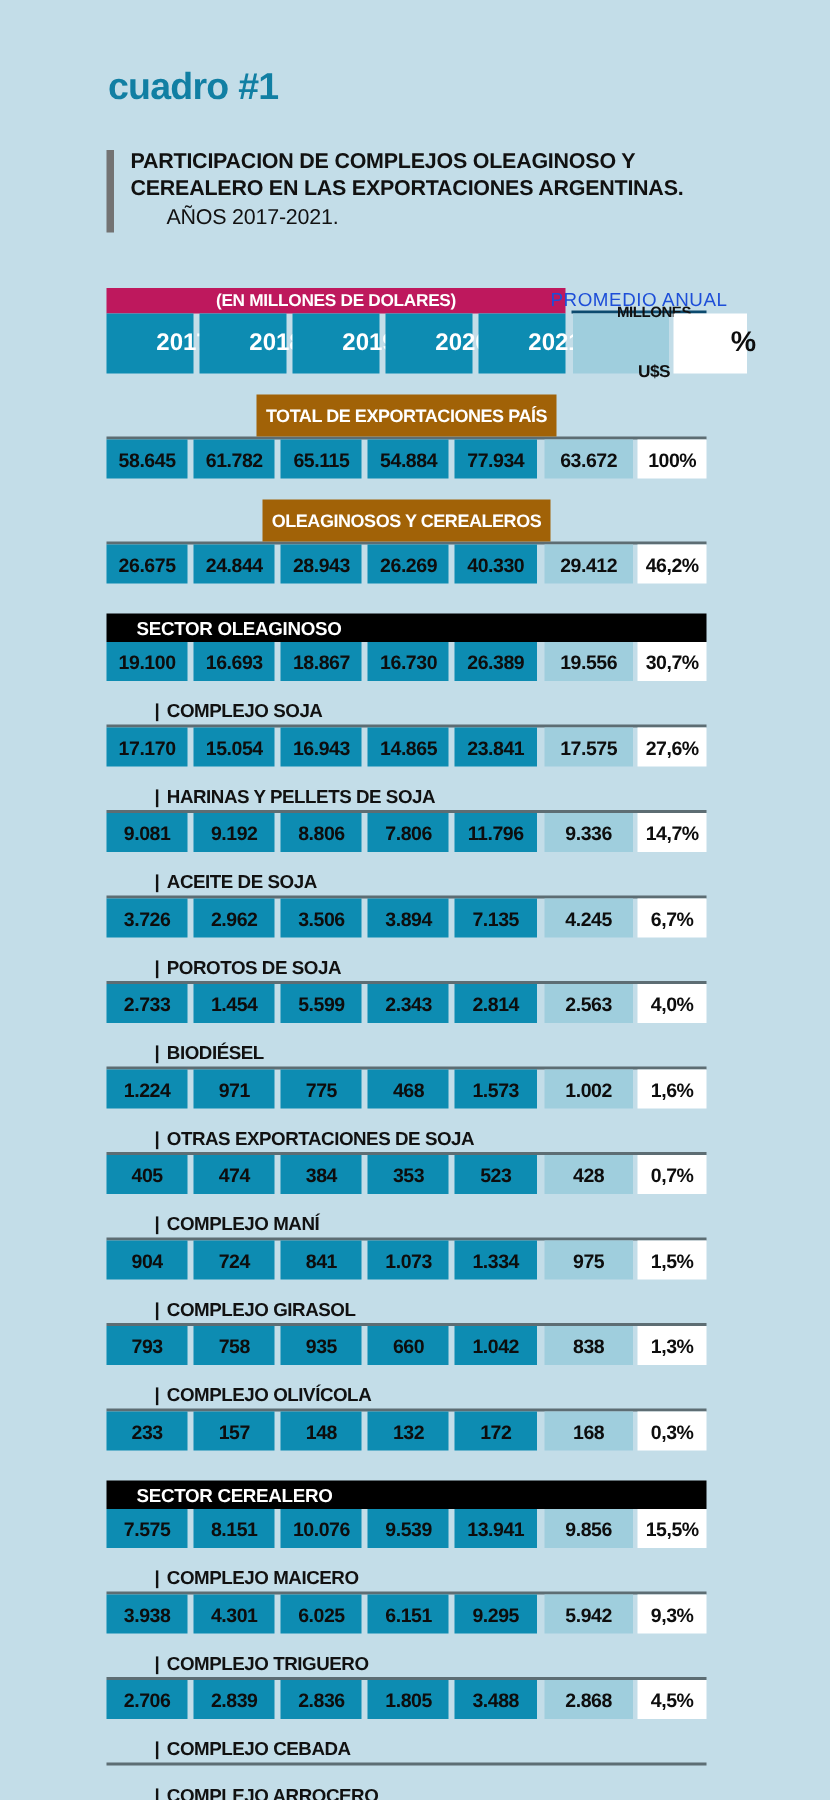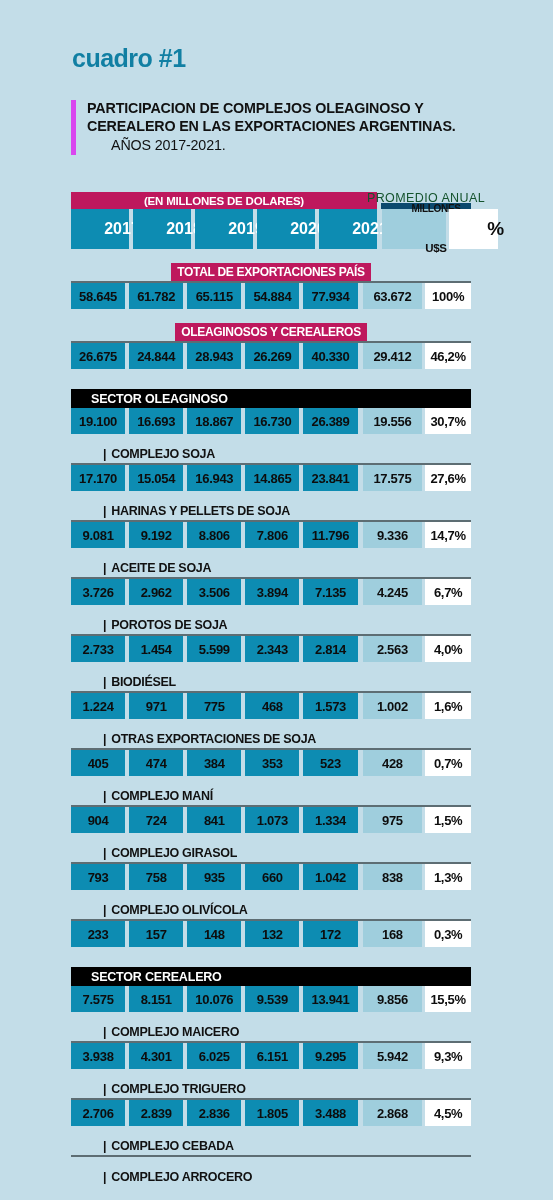--- a/index.html
+++ b/index.html
@@ -13,21 +13,21 @@
 
   
   .kicker {
     position: absolute; left: 72px; top: 44px;
     font-size: 25px; font-weight: bold; color: #117fa3;
     letter-spacing: -0.5px;
   }
   .title-block {
     position: absolute; left: 71px; top: 100px; width: 420px;
     padding-left: 11px;
-    border-left: 5px solid #d946ef;
+    border-left: 5px solid #737373;
   }
   .title-main {
     font-size: 14.3px; font-weight: bold; color: #111;
     line-height: 1.25; letter-spacing: -0.15px;
   }
   .title-sub {
     font-size: 14.3px; font-weight: normal; color: #111;
     line-height: 1.25; letter-spacing: -0.15px; margin-top: 1px; margin-left: 24px;
   }
 
@@ -62,30 +62,30 @@
 
   
   .topstrip { display: flex; width: 400px; height: 17px; align-items: stretch; }
   .topstrip .blackbar {
     width: 306px; background: #be185d; color: #fff;
     display: flex; align-items: center; justify-content: center;
     font-size: 11.5px; font-weight: bold; letter-spacing: -0.2px;
   }
   .topstrip .spacer { width: 4px; }
   .topstrip .promedio {
-    width: 90px; color: #14532d; font-size: 12.5px; font-weight: normal;
+    width: 90px; color: #1d4ed8; font-size: 12.5px; font-weight: normal;
     display: flex; align-items: center; justify-content: center;
-    border-bottom: 6px solid #0c4a6e; letter-spacing: 0.4px;
+    border-bottom: 2px solid #0c4a6e; letter-spacing: 0.4px;
     white-space: nowrap;
   }
 
   
   .banner-center {
-    height: 18px; width: 306px;
-    background: #be185d; color: #fff;
+    height: 28px; width: 306px;
+    background: #a16207; color: #fff;
     display: flex; align-items: center; justify-content: center;
     font-size: 12px; font-weight: bold; letter-spacing: -0.3px;
     margin-left: 0;
   }
   .banner-wrap { width: 400px; display: flex; justify-content: center; }
   .banner-wrap .banner-center { width: auto; padding: 0 6px; }
 
   
   .sector-bar {
     width: 400px; height: 19px; background: #000; color: #fff;

